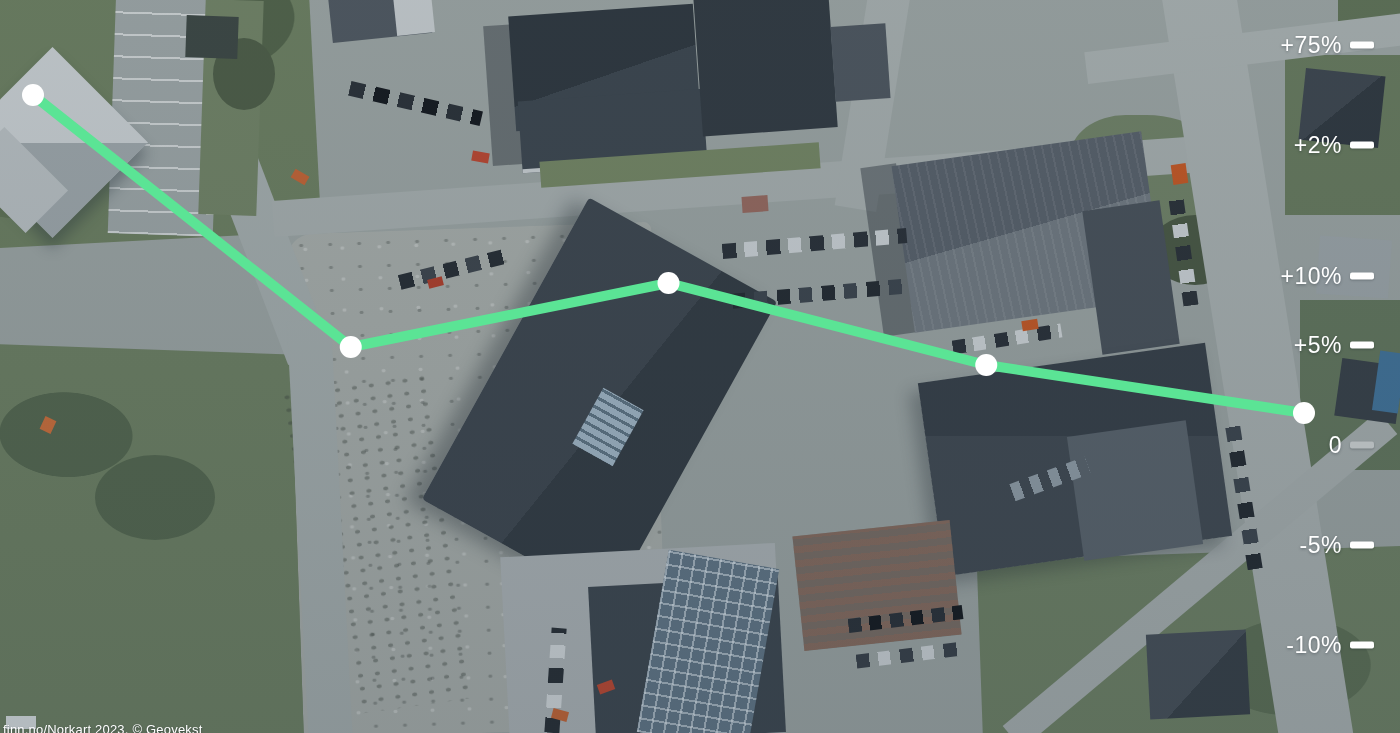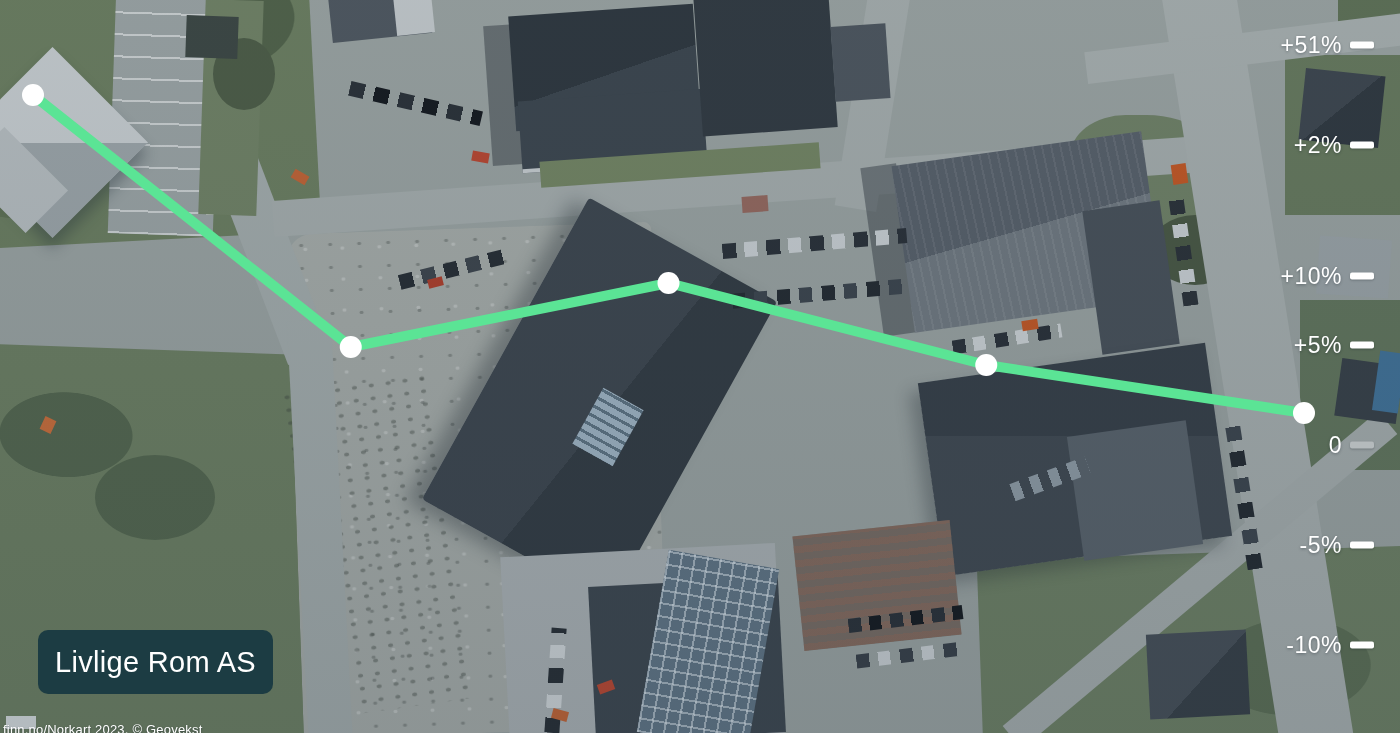--- a/index.html
+++ b/index.html
@@ -113,21 +113,21 @@
       <polyline points="33.0,95.0 350.8,347.0 668.5,283.0 986.3,365.0 1304.0,413.0" fill="none" stroke="#5be495" stroke-width="10" stroke-linecap="round" stroke-linejoin="round"></polyline>
       <circle cx="33" cy="95" r="11" fill="#ffffff"></circle>
       <circle cx="350.75" cy="347" r="11" fill="#ffffff"></circle>
       <circle cx="668.5" cy="283" r="11" fill="#ffffff"></circle>
       <circle cx="986.25" cy="365" r="11" fill="#ffffff"></circle>
       <circle cx="1304" cy="413" r="11" fill="#ffffff"></circle>
     </svg>
 
   <div id="axis">
       <div class="axis-row" style="top: 45px;">
-        <span class="axis-label" style="color: rgb(255, 255, 255);">+51%</span>
+        <span class="axis-label" style="color: rgb(255, 255, 255);">+75%</span>
         <span class="axis-bar" style="background: rgb(255, 255, 255);"></span>
       </div>
       <div class="axis-row" style="top: 145px;">
         <span class="axis-label" style="color: rgb(255, 255, 255);">+2%</span>
         <span class="axis-bar" style="background: rgb(255, 255, 255);"></span>
       </div>
       <div class="axis-row" style="top: 245px; margin-top: 31px;">
         <span class="axis-label" style="color: rgb(255, 255, 255);">+10%</span>
         <span class="axis-bar" style="background: rgb(255, 255, 255);"></span>
       </div>
@@ -142,18 +142,15 @@
       <div class="axis-row" style="top: 545px;">
         <span class="axis-label" style="color: rgb(255, 255, 255);">-5%</span>
         <span class="axis-bar" style="background: rgb(255, 255, 255);"></span>
       </div>
       <div class="axis-row" style="top: 645px;">
         <span class="axis-label" style="color: rgb(255, 255, 255);">-10%</span>
         <span class="axis-bar" style="background: rgb(255, 255, 255);"></span>
       </div>
     </div>
 
-  <div class="badge" id="badge-name" style="background: rgba(17, 51, 63, 0.86);">
-    <span>Livlige Rom AS</span>
-  </div>
 
   <div class="attribution">finn.no/Norkart 2023, © Geovekst</div>
 </div>
 
 </body></html>

